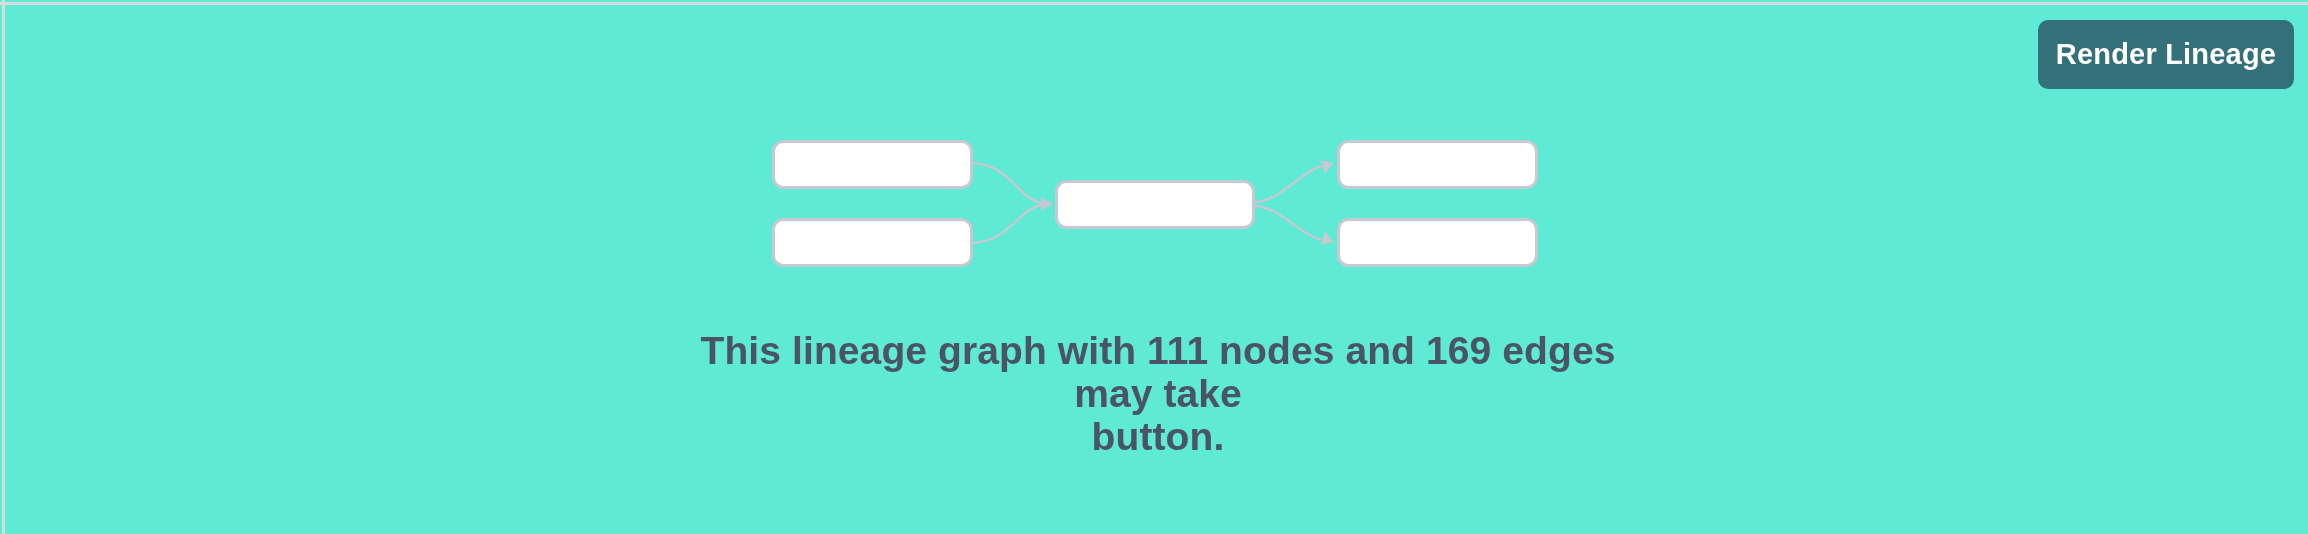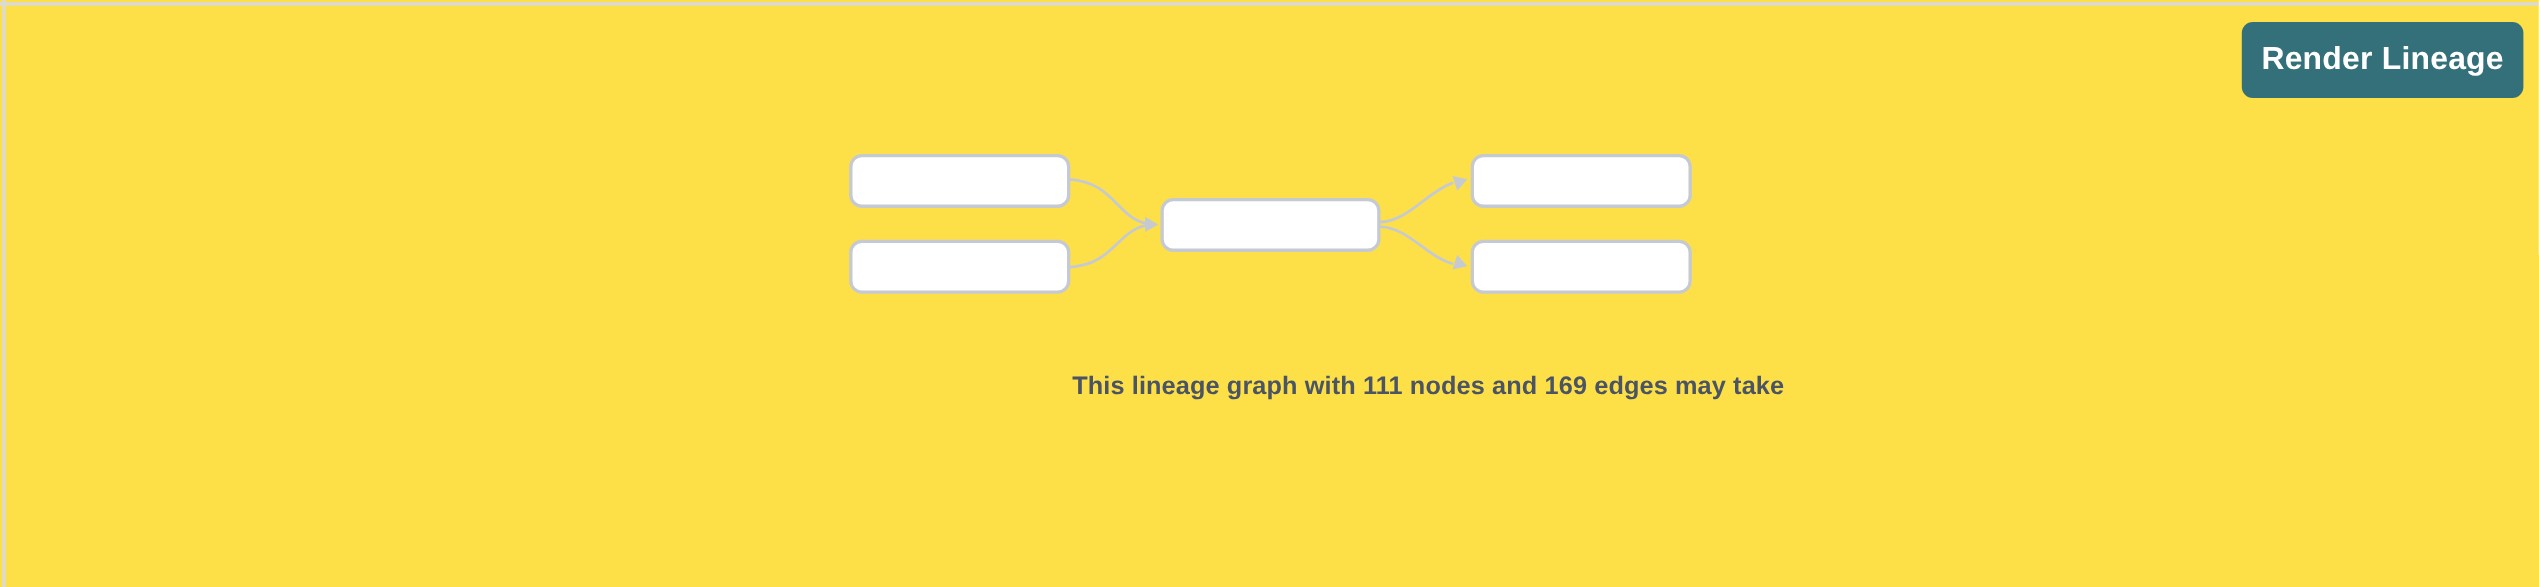--- a/index.html
+++ b/index.html
@@ -5,21 +5,21 @@
   html, body {
     margin: 0;
     padding: 0;
     background: #ffffff;
     font-family: "Liberation Sans", sans-serif;
   }
   .stage {
     position: relative;
     width: 2308px;
     height: 534px;
-    background: #fde047;
+    background: #5eead4;
     overflow: hidden;
   }
   .top-border {
     position: absolute;
     top: 2px; left: 0; right: 0;
     height: 3px;
     background: var(--panel_border, #d9dadd);
   }
   .left-border {
     position: absolute;
@@ -62,26 +62,26 @@
     fill: none;
     stroke: var(--graph_gray, #c5c9d2);
     stroke-width: 2.5;
   }
   .graph-svg .arrowhead {
     fill: var(--graph_gray, #c5c9d2);
     stroke: none;
   }
   .placeholder-message {
     position: absolute;
-    left: 622px;
+    left: 658px;
     top: 329px;
     width: 1000px;
-    text-align: right;
+    text-align: center;
     color: var(--message_text, #4a5464);
-    font-size: 23px;
+    font-size: 39px;
     font-weight: 700;
     line-height: 43px;
     letter-spacing: 0.1px;
   }
 </style>
 </head>
 <body>
 
 <div class="stage">
 
@@ -103,15 +103,16 @@
 
     <rect class="node" x="13.5" y="11.5" width="198" height="46" rx="10"></rect>
     <rect class="node" x="13.5" y="89.5" width="198" height="46" rx="10"></rect>
     <rect class="node" x="296.5" y="51.5" width="197" height="46" rx="10"></rect>
     <rect class="node" x="578.5" y="11.5" width="198" height="46" rx="10"></rect>
     <rect class="node" x="578.5" y="89.5" width="198" height="46" rx="10"></rect>
   </svg>
 
   <div class="placeholder-message">
     <div>This lineage graph with 111 nodes and 169 edges may take</div>
+    <div>button.</div>
   </div>
 
 </div>
 
 </body></html>

